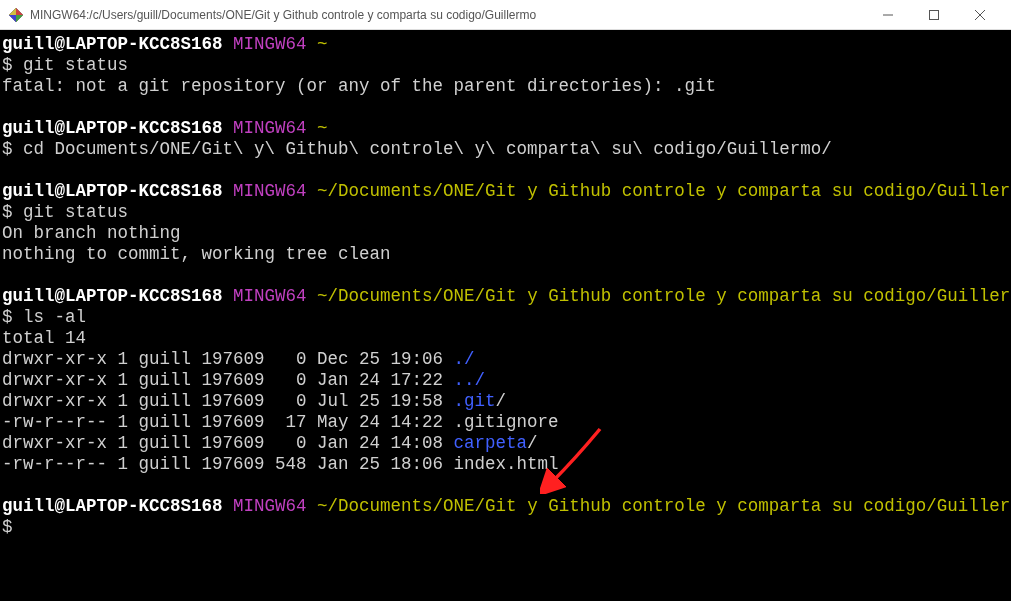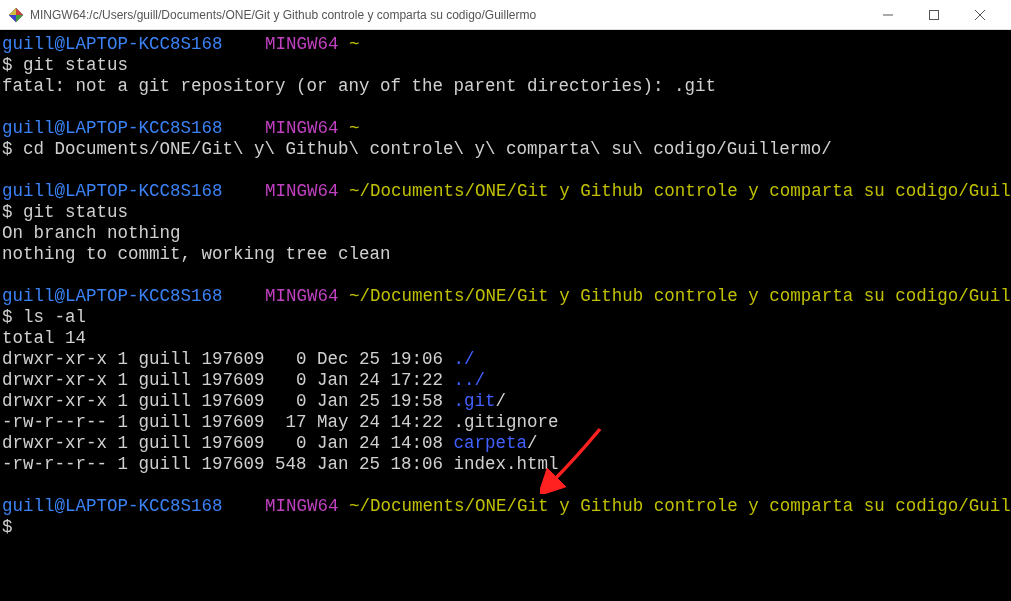--- a/index.html
+++ b/index.html
@@ -55,22 +55,22 @@
       flex: 1;
       background: #000;
       color: #c0c0c0;
       padding: 4px 2px;
       font-size: 17.5px;
       line-height: 1.2;
       overflow: hidden;
       white-space: pre;
       position: relative;
     }
-    .green { color: #3b82f6; }
-    .magenta { color: #c040c0; margin-left: 32px; }
+    .green { color: #ffffff; font-weight: bold; }
+    .magenta { color: #c040c0; }
     .yellow { color: #c0c000; }
     .white { color: #d0d0d0; }
     .blue { color: #4060ff; }
     .arrow {
       position: absolute;
       left: 540px;
       top: 352px;
       pointer-events: none;
     }
     .arrow svg { display: block; }
@@ -120,21 +120,21 @@
 <span class="green">guill@LAPTOP-KCC8S168</span> <span class="magenta">MINGW64</span> <span class="yellow">~/Documents/ONE/Git y Github controle y comparta su codigo/Guillermo</span> 
 <span class="white">$</span> <span class="white">git status</span>
 <span class="white">On branch nothing</span>
 <span class="white">nothing to commit, working tree clean</span>
 
 <span class="green">guill@LAPTOP-KCC8S168</span> <span class="magenta">MINGW64</span> <span class="yellow">~/Documents/ONE/Git y Github controle y comparta su codigo/Guillermo</span> 
 <span class="white">$</span> <span class="white">ls -al</span>
 <span class="white">total 14</span>
 <span class="white">drwxr-xr-x 1 guill 197609   0 Dec 25 19:06 </span><span class="blue">./</span>
 <span class="white">drwxr-xr-x 1 guill 197609   0 Jan 24 17:22 </span><span class="blue">../</span>
-<span class="white">drwxr-xr-x 1 guill 197609   0 Jan 25 19:58 </span><span class="blue">.git</span><span class="white">/</span>
+<span class="white">drwxr-xr-x 1 guill 197609   0 Jul 25 19:58 </span><span class="blue">.git</span><span class="white">/</span>
 <span class="white">-rw-r--r-- 1 guill 197609  17 May 24 14:22 .gitignore</span>
 <span class="white">drwxr-xr-x 1 guill 197609   0 Jan 24 14:08 </span><span class="blue">carpeta</span><span class="white">/</span>
 <span class="white">-rw-r--r-- 1 guill 197609 548 Jan 25 18:06 index.html</span>
 
 <span class="green">guill@LAPTOP-KCC8S168</span> <span class="magenta">MINGW64</span> <span class="yellow">~/Documents/ONE/Git y Github controle y comparta su codigo/Guillermo</span> 
 <span class="white">$</span> 
     <div class="arrow">
       <svg width="70" height="70" viewBox="0 0 70 70">
         <defs>
           <marker id="ah" markerWidth="8" markerHeight="8" refX="2" refY="4" orient="auto">

